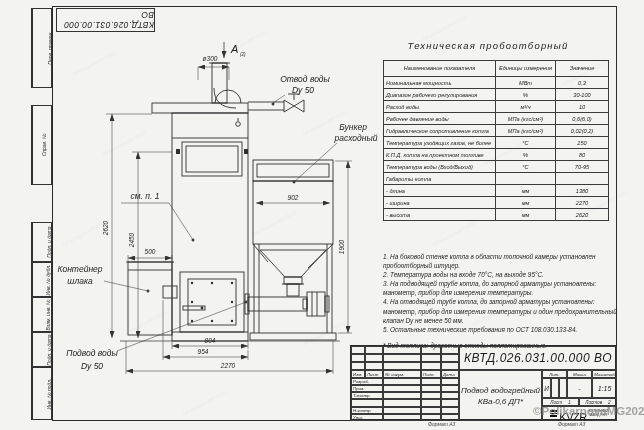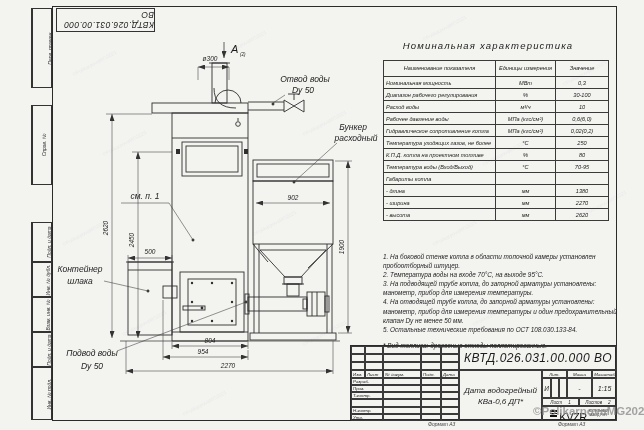--- a/index.html
+++ b/index.html
@@ -106,21 +106,21 @@
     <div class="c2">
         <span>Инв. № подл.</span>
       </div>
   </div>
 
   <div class="codebox">
     <span>КВТД.026.031.00.000  ВО</span>
   </div>
 
   <div class="tt">
-    <div class="tt-title">Номинальная характеристика</div>
+    <div class="tt-title">Техническая пробоотборный</div>
     <table class="tech">
       <tbody>
           <tr class="hd">
         <td style="width:107px">Наименование показателя</td>
         <td style="width:55px">Единицы измерения</td>
         <td style="width:48px">Значение</td>
       </tr>
       <tr>
             <td>Номинальная мощность</td>
             <td class="cu">МВт</td>
@@ -243,21 +243,21 @@
     <div class="cell" style="left:70px;top:61px;width:20px;height:7px"></div>
     <div class="cell" style="left:90px;top:61px;width:18px;height:7px"></div>
     <div class="cell lbl" style="left:0;top:68px;width:32px;height:7px">Утв.</div>
     <div class="cell" style="left:32px;top:68px;width:38px;height:7px"></div>
     <div class="cell" style="left:70px;top:68px;width:20px;height:7px"></div>
     <div class="cell" style="left:90px;top:68px;width:18px;height:7px"></div>
 
     <div class="cell ctr" style="left:108px;top:0;width:158px;height:24px;font-size:12px;letter-spacing:0.5px">КВТД.026.031.00.000  ВО</div>
 
     <div class="cell ctr" style="left:108px;top:24px;width:83px;height:51px;font-size:8px;line-height:11px;flex-direction:column">
-      <span>Дата водогрейный</span>
+      <span>Подвод водогрейный</span>
       <span>КВа-0,6  ДП*</span>
     </div>
 
     <div class="cell ctr" style="left:191px;top:24px;width:25px;height:8px;font-size:4.4px">Лит.</div>
     <div class="cell ctr" style="left:216px;top:24px;width:25px;height:8px;font-size:4.4px">Масса</div>
     <div class="cell ctr" style="left:241px;top:24px;width:25px;height:8px;font-size:4.4px">Масштаб</div>
     <div class="cell ctr" style="left:191px;top:32px;width:9px;height:20px;font-size:6.5px">И</div>
     <div class="cell" style="left:200px;top:32px;width:8px;height:20px"></div>
     <div class="cell" style="left:208px;top:32px;width:8px;height:20px"></div>
     <div class="cell ctr" style="left:216px;top:32px;width:25px;height:20px;font-size:7px">-</div>

